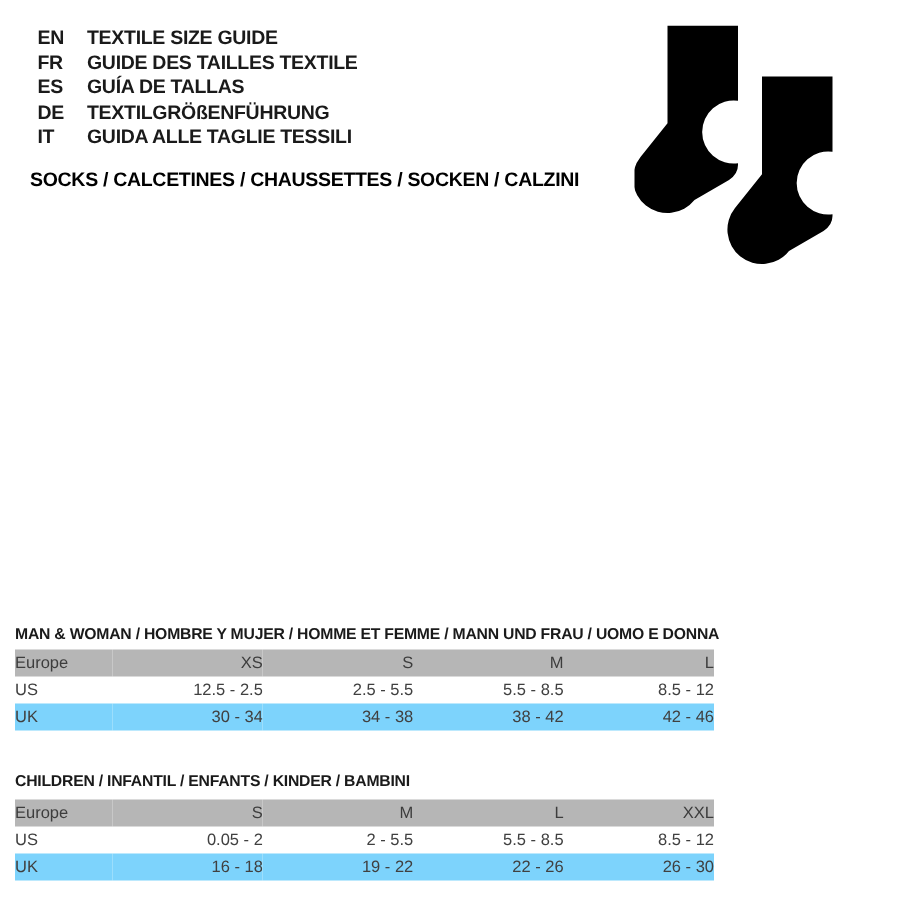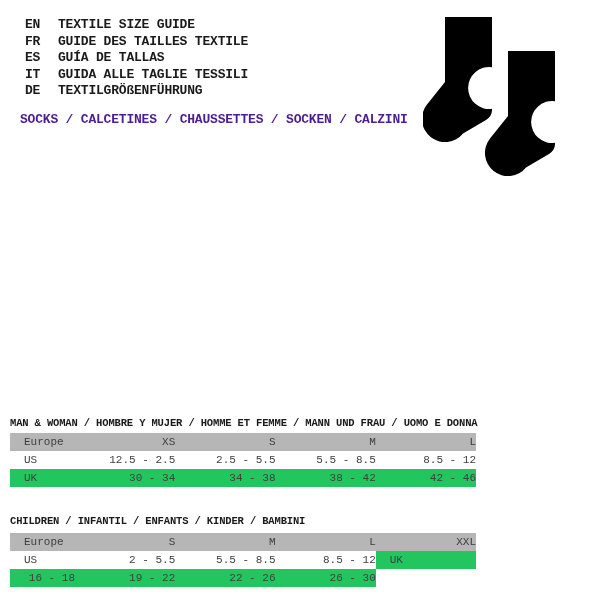--- a/index.html
+++ b/index.html
@@ -3,35 +3,35 @@
 <meta charset="utf-8">
 <style>
   * { margin: 0; padding: 0; box-sizing: border-box; }
   html, body { background: #ffffff; }
   body {
     font-family: "Liberation Sans", sans-serif;
     width: 600px; height: 600px;
     position: relative; overflow: hidden;
     color: #1a1a1a;
   }
-  .stage { position: absolute; inset: 0; width: 600px; height: 492px; font-family: Liberation Mono, monospace; }
+  .stage { position: absolute; inset: 0; width: 600px; height: 492px; }
 
   
   .lang-block { position: absolute; top: 17px; left: 25px; }
   .lang-row { display: flex; line-height: 16.5px; }
   .lang-code, .lang-label {
     font-weight: bold; font-size: 13px; letter-spacing: -0.2px; color: #1a1a1a;
     white-space: nowrap;
   }
   .lang-code { width: 33px; flex: 0 0 33px; }
 
   
   .category-line {
     position: absolute; top: 112px; left: 20px;
-    font-weight: bold; font-size: 13px; letter-spacing: -0.2px; color: #4c1d95;
+    font-weight: bold; font-size: 13px; letter-spacing: -0.2px; color: #000000;
     white-space: nowrap;
   }
 
   
   .socks-icon { position: absolute; left: 423px; top: 17px; width: 134px; height: 160px; }
 
   
   .size-table-block { position: absolute; left: 10px; width: 466px; }
   .size-table-block.t0 { top: 417px; }
   .size-table-block.t1 { top: 515px; }
@@ -39,49 +39,49 @@
     font-weight: bold; font-size: 10.5px; letter-spacing: -0.15px;
     line-height: 12px; color: #1a1a1a; white-space: nowrap;
   }
   .t0 .tbl-title { margin-bottom: 4px; }
   .t1 .tbl-title { margin-bottom: 6px; }
   .tbl { display: grid; grid-template-columns: 65px 1fr 1fr 1fr 1fr; width: 466px; }
   .cell {
     height: 18px; line-height: 18px; font-size: 11px; color: #404040;
     text-align: right; white-space: nowrap; overflow: hidden;
   }
-  .cell.first { text-align: left; padding-left: 14px; }
+  .cell.first { text-align: left; padding-left: 0; }
   .hdr { background: #b6b6b6; color: #3d3d3d; }
-  .row-alt { background: #22c55e; }
+  .row-alt { background: #7dd3fc; }
 </style>
 </head>
 <body>
 
 <div class="stage">
 
   <div class="lang-block">
     <div class="lang-row">
       <span class="lang-code">EN</span>
       <span class="lang-label">TEXTILE SIZE GUIDE</span>
     </div>
     <div class="lang-row">
       <span class="lang-code">FR</span>
       <span class="lang-label">GUIDE DES TAILLES TEXTILE</span>
     </div>
     <div class="lang-row">
       <span class="lang-code">ES</span>
       <span class="lang-label">GUÍA DE TALLAS</span>
     </div>
     <div class="lang-row">
+      <span class="lang-code">DE</span>
+      <span class="lang-label">TEXTILGRÖßENFÜHRUNG</span>
+    </div>
+    <div class="lang-row">
       <span class="lang-code">IT</span>
       <span class="lang-label">GUIDA ALLE TAGLIE TESSILI</span>
-    </div>
-    <div class="lang-row">
-      <span class="lang-code">DE</span>
-      <span class="lang-label">TEXTILGRÖßENFÜHRUNG</span>
     </div>
   </div>
 
   <div class="category-line">SOCKS / CALCETINES / CHAUSSETTES / SOCKEN / CALZINI</div>
 
   <svg class="socks-icon" viewBox="0 0 134 160" xmlns="http://www.w3.org/2000/svg" aria-hidden="true">
     <path fill="#000000" d="M22,0 H69 V50.2 A21,21 0 1 0 69,91.8 V93 Q69,99 63,103 L40,116.4 A23,23 0 0 1 4,87.6 L22,65.1 V0 Z"></path>
     <path fill="#000000" transform="translate(63,34)" d="M22,0 H69 V50.2 A21,21 0 1 0 69,91.8 V93 Q69,99 63,103 L40,116.4 A23,23 0 0 1 4,87.6 L22,65.1 V0 Z"></path>
   </svg>
 
@@ -111,20 +111,21 @@
   <div class="size-table-block t1">
     <div class="tbl-title">CHILDREN / INFANTIL / ENFANTS / KINDER / BAMBINI</div>
     <div class="tbl">
       <div class="cell hdr first">Europe</div>
       <div class="cell hdr">S</div>
       <div class="cell hdr">M</div>
       <div class="cell hdr">L</div>
       <div class="cell hdr">XXL</div>
 
       <div class="cell first">US</div>
+      <div class="cell">0.05 - 2</div>
       <div class="cell">2 - 5.5</div>
       <div class="cell">5.5 - 8.5</div>
       <div class="cell">8.5 - 12</div>
 
       <div class="cell first row-alt">UK</div>
       <div class="cell row-alt">16 - 18</div>
       <div class="cell row-alt">19 - 22</div>
       <div class="cell row-alt">22 - 26</div>
       <div class="cell row-alt">26 - 30</div>
     </div>

